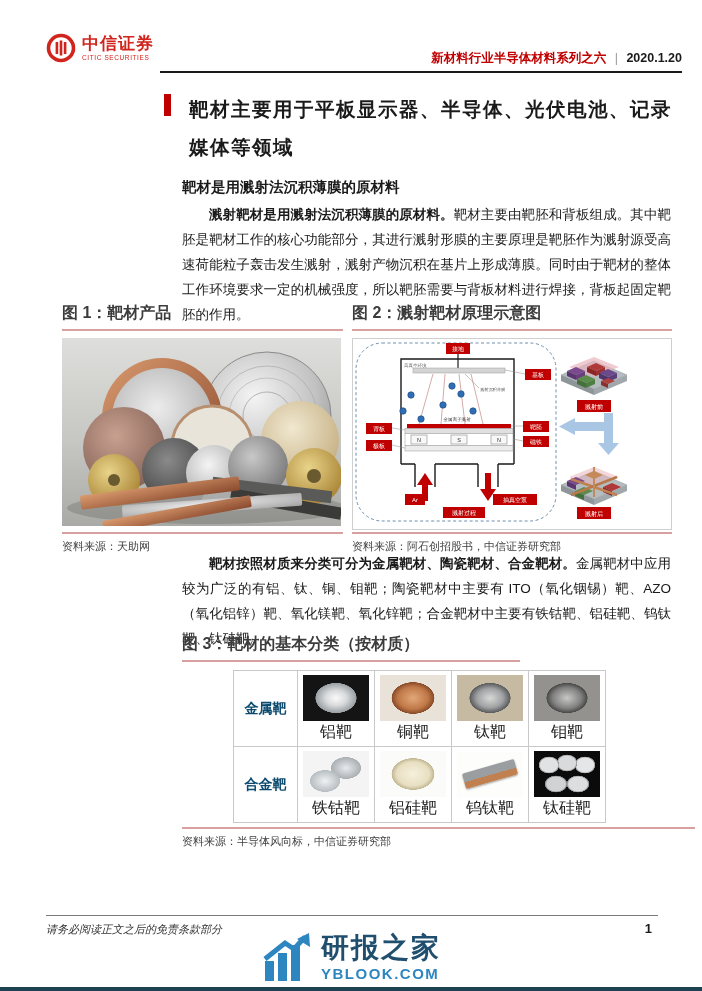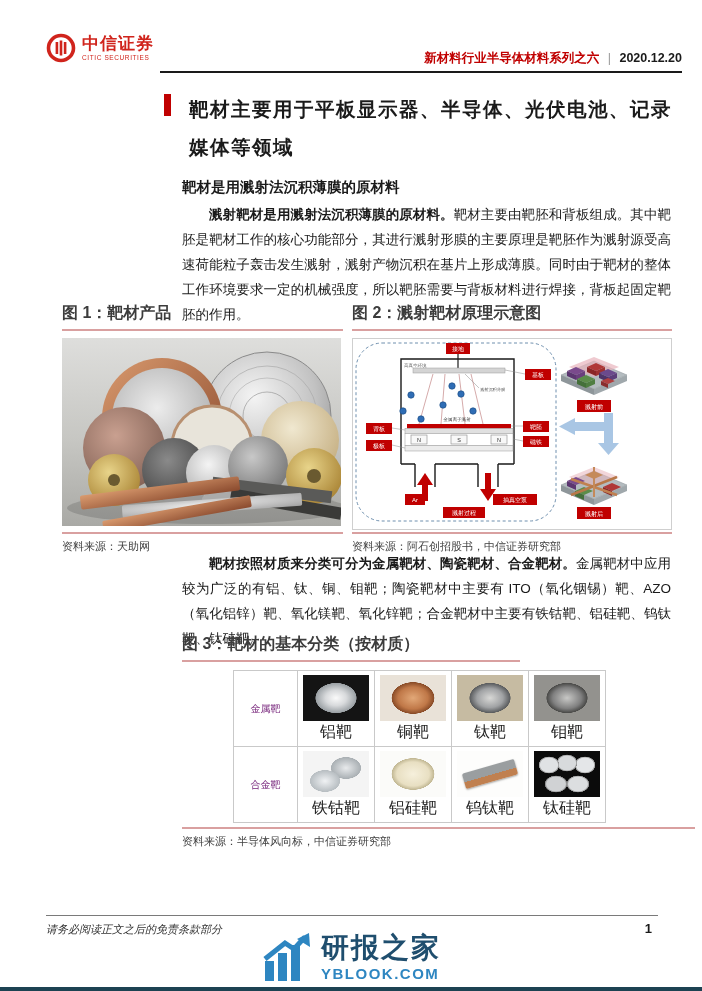--- a/index.html
+++ b/index.html
@@ -37,21 +37,21 @@
   .fig-content{margin-top:7px;}
   .fig-srcrule{border-top:2px solid #d9a0a0;margin-top:2px;}
   .fig-source{font-size:11px;color:#404040;padding-top:5px;}
   .fig-photo-frame{border:1px solid #cfcfcf;}
   
   #fig3{position:absolute;left:182px;top:634px;width:513px;}
   .fig3-rule{width:338px;border-bottom:2px solid #d9a0a0;padding-bottom:5px;
              font-size:16px;font-weight:bold;color:#3c3c3c;}
   #fig3-table{border-collapse:collapse;margin:8px 0 0 51px;}
   #fig3-table td{border:1px solid #c9c9c9;padding:0;text-align:center;vertical-align:middle;}
-  #fig3-table td.cat{width:63px;font-size:10px;color:#701a75;}
+  #fig3-table td.cat{width:63px;font-size:14px;color:#0c4a6e;font-weight:bold;}
   #fig3-table td.tcell{width:76px;}
   .plabel{font-size:16px;color:#222;padding:1px 0 3px;}
   .photo{width:66px;height:46px;margin:4px auto 0;}
   .p-al{background:radial-gradient(26px 19px at 33px 23px,#fafafa 0%,#d8dadc 40%,#9aa0a4 75%,#70767a 100%),#141414;background-repeat:no-repeat;}
   .p-al{background:radial-gradient(26px 19px at 33px 23px,#fafafa 0%,#d8dadc 40%,#9aa0a4 78%,transparent 80%),#141414;}
   .p-cu{background:radial-gradient(27px 20px at 33px 23px,#e2a878 0%,#c07848 55%,#8a4c28 78%,transparent 80%),#e9e2d8;}
   .p-ti{background:radial-gradient(26px 19px at 33px 23px,#d8d8d6 0%,#a0a2a4 50%,#5a5c5e 78%,transparent 80%),#c6bba2;}
   .p-mo{background:radial-gradient(26px 19px at 33px 23px,#c8c8c6 0%,#808080 55%,#4a4a48 78%,transparent 80%),#93928e;}
   .p-ito{background:repeating-linear-gradient(115deg,#d6d6d2 0 3px,#4a4a4a 3px 9px,#9a9a9a 9px 11px,#3a3a3a 11px 16px,#d6d6d2 16px 19px);}
   .p-azo{background:radial-gradient(8px 11px at 25px 24px,#303030 0 55%,#c8c8c4 56% 74%,transparent 76%),
@@ -97,21 +97,21 @@
       <rect x="17.8" y="9" width="2.6" height="12" fill="#d0241c"></rect>
     </svg>
     <div class="logo-texts">
       <span class="logo-cn">中信证券</span>
       <span class="logo-en">CITIC SECURITIES</span>
     </div>
   </div>
   <div class="header-right">
     <span class="series-title">新材料行业半导体材料系列之六</span>
     <span class="header-sep">|</span>
-    <span class="header-date">2020.12.20</span>
+    <span class="header-date">2020.1.20</span>
   </div>
   <div class="header-rule"></div>
 
   <div class="title-block">
     <div class="title-bar"></div>
     <div class="title-text">靶材主要用于平板显示器、半导体、光伏电池、记录媒体等领域</div>
   </div>
 
   <div class="section-heading">靶材是用溅射法沉积薄膜的原材料</div>
 

